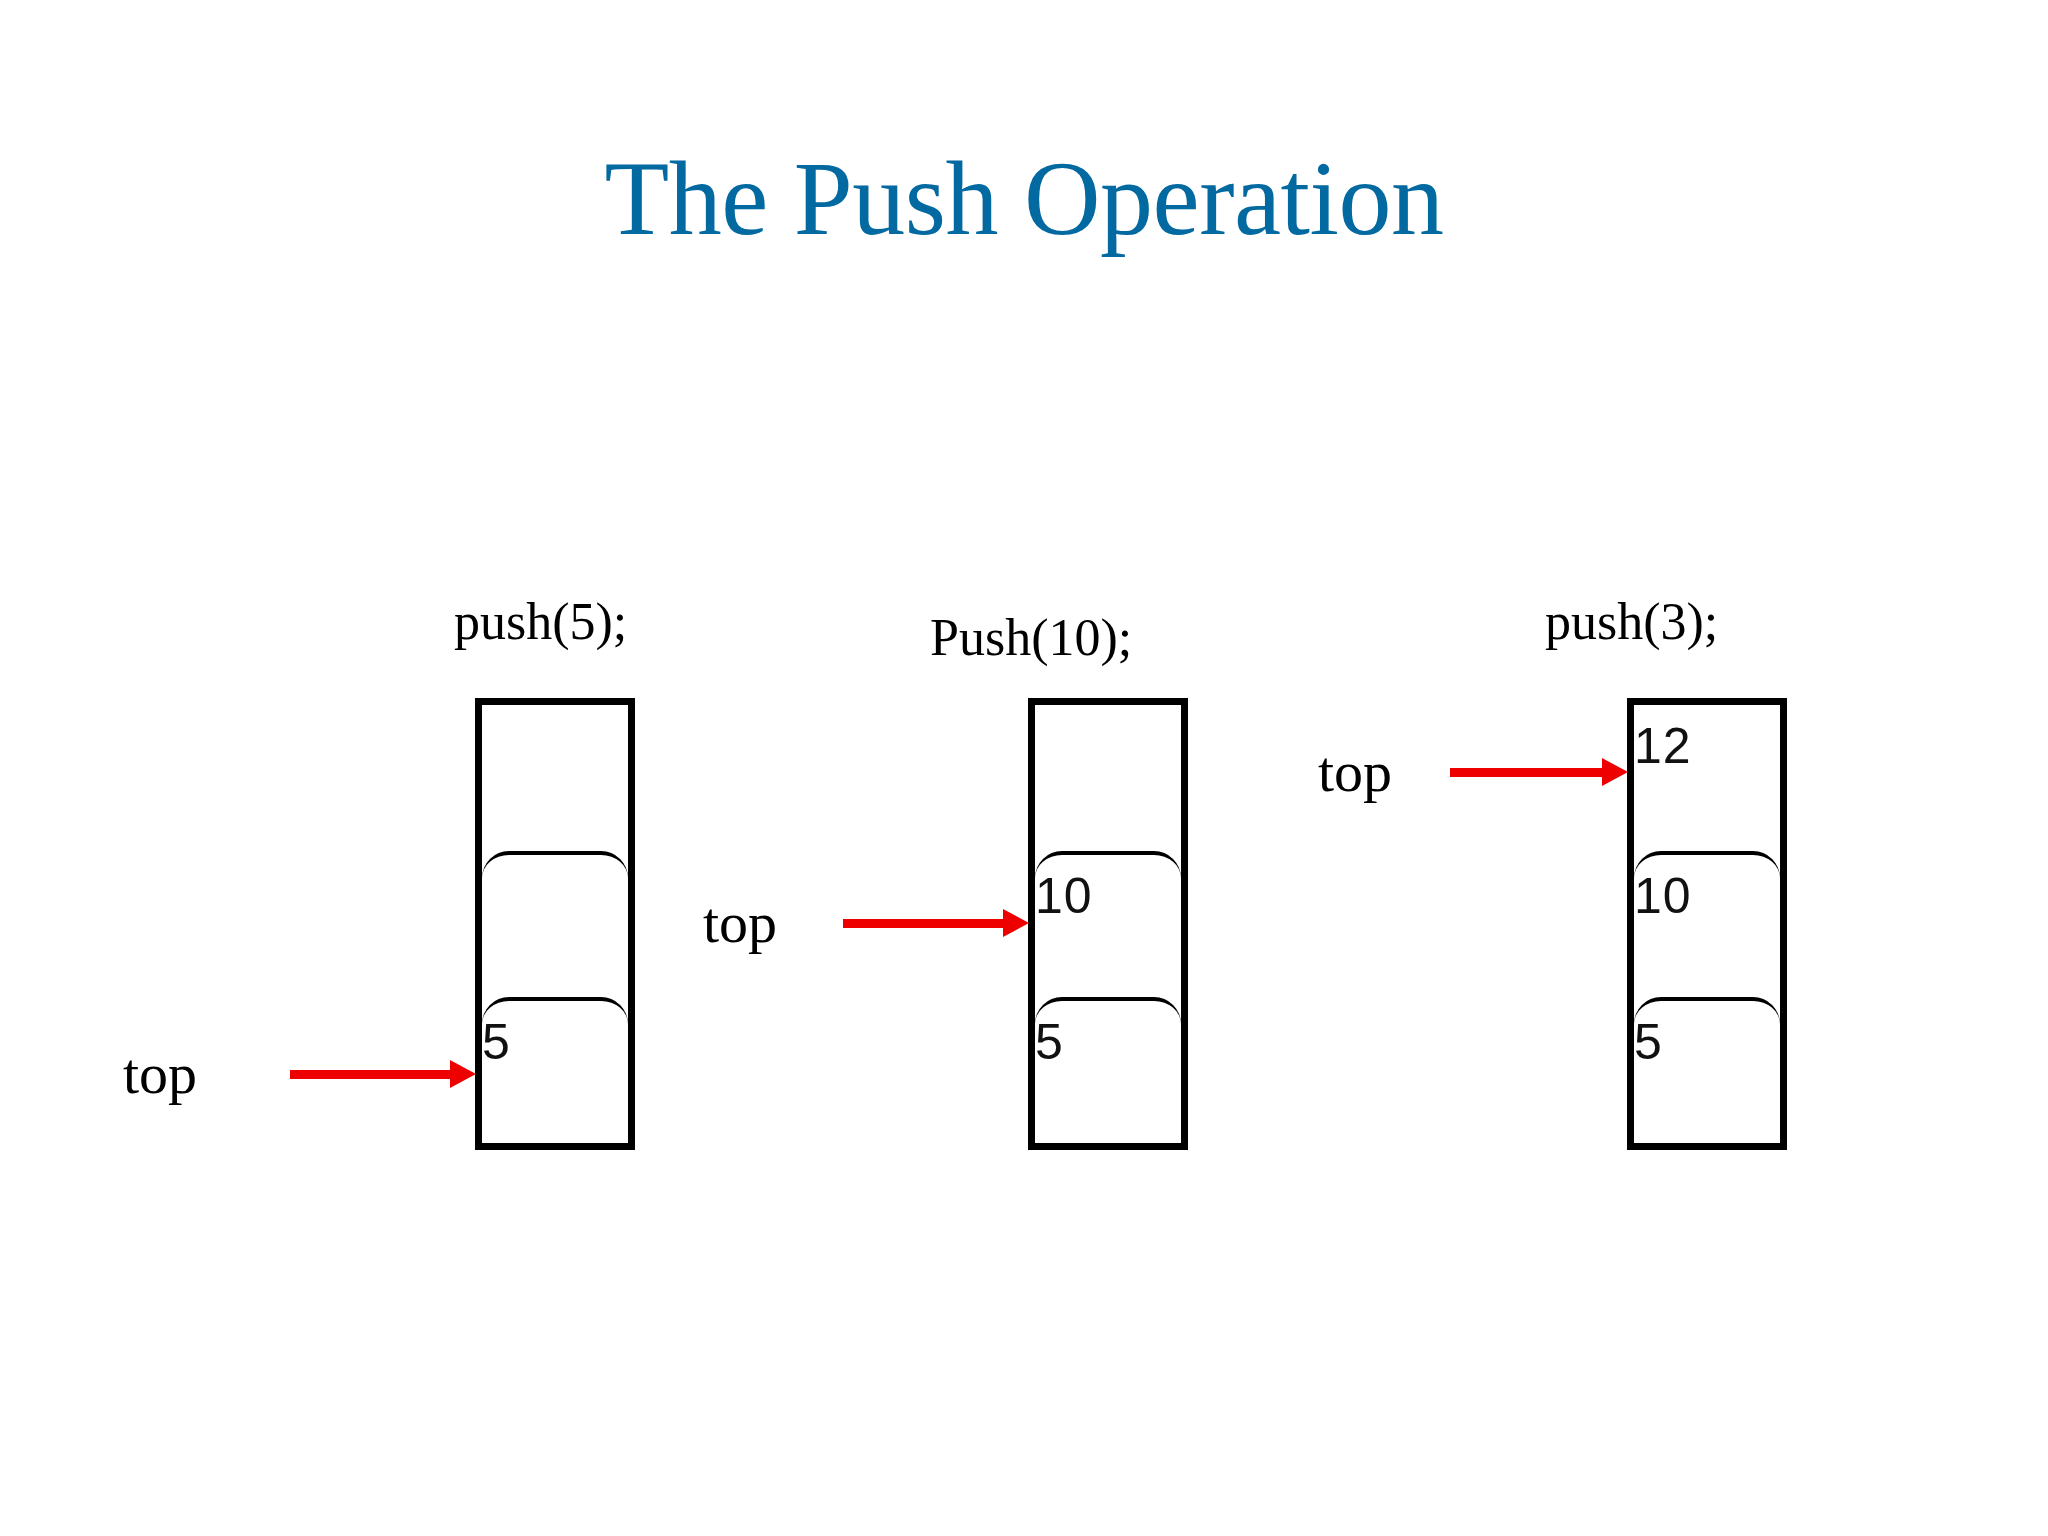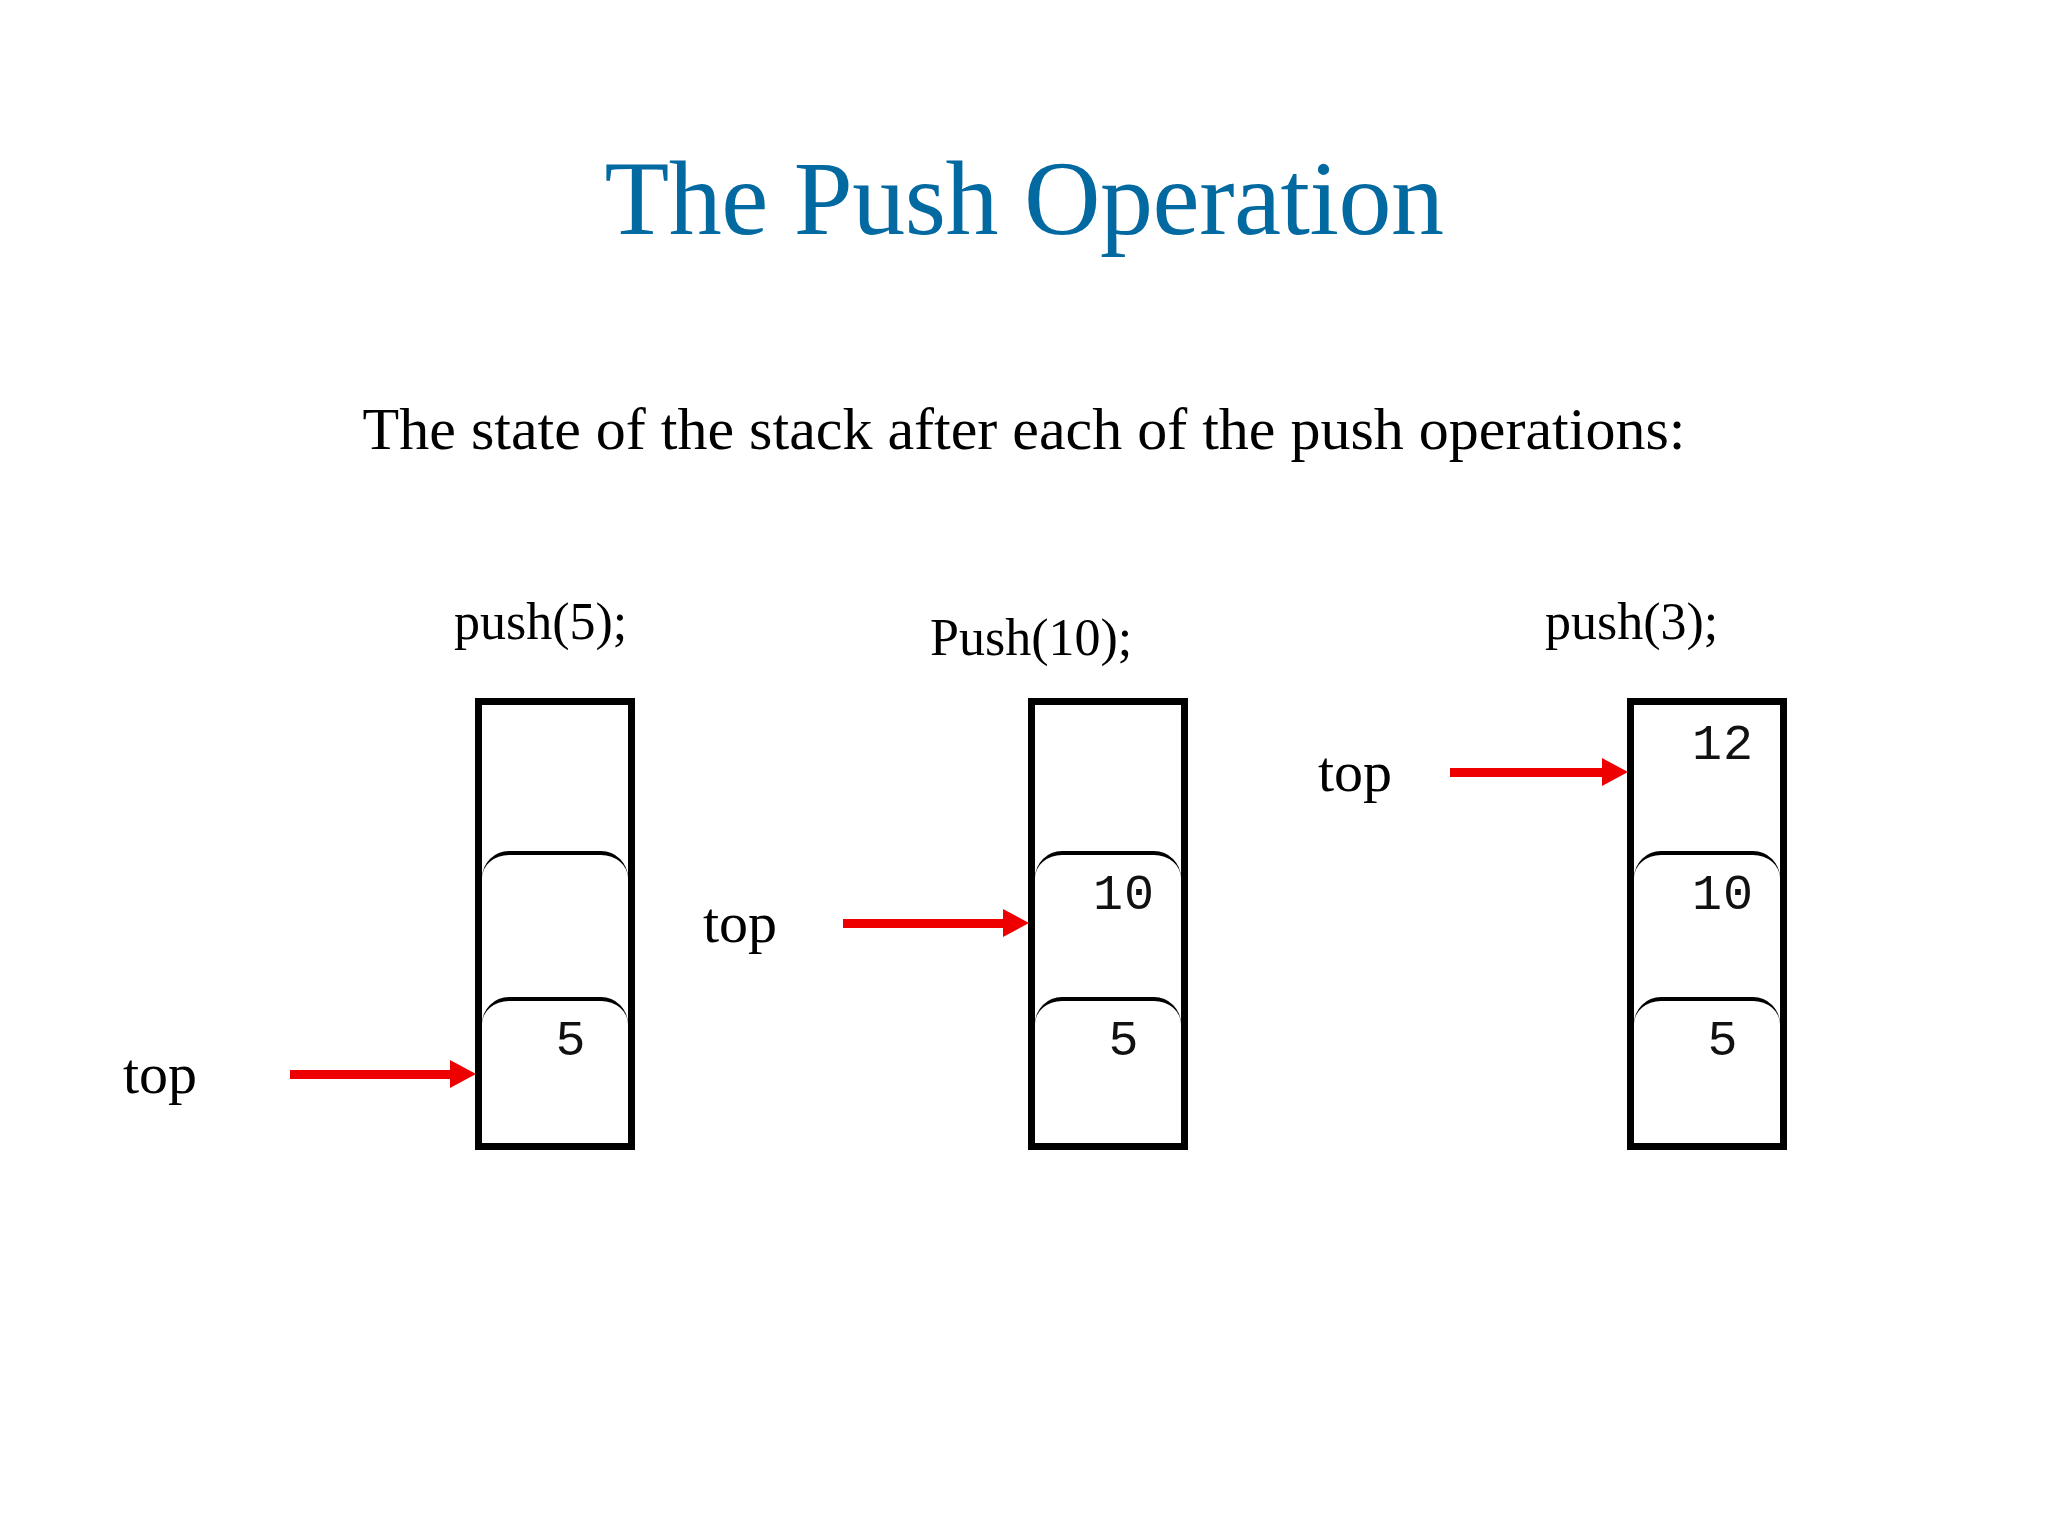--- a/index.html
+++ b/index.html
@@ -80,27 +80,25 @@
   }
   .stack-cell + .stack-cell {
     border-top: 4px solid #000000;
     border-radius: 27px;
   }
   .cell-value {
     position: absolute;
     left: 0;
     top: 16px;
     width: 100%;
-    text-align: center;
-    font-family: Liberation Mono, monospace;
+    font-family: Liberation Sans, sans-serif;
     font-size: 50px;
     line-height: 1;
     color: #111111;
     letter-spacing: 1px;
-    padding-left: 16px;
   }
 
   
   .top-pointer {
     position: absolute;
     height: 60px;
   }
   .top-label {
     position: absolute;
     left: 0;
@@ -133,21 +131,20 @@
     border-left: 26px solid #ee0000;
   }
 </style>
 </head>
 <body>
 
 <div id="slide">
 
   <div class="slide-title">The Push Operation</div>
 
-  <div class="slide-subtitle">The state of the stack after each of the push operations:</div>
 
   <div class="stack-group">
 
     <div class="op-label" style="left:430px; top:596px;margin-left:24px;">push(5);</div>
 
     <div class="stack-box" style="left:475px; top:698px;">
       <div class="stack-cell">
         
       </div>
       <div class="stack-cell">

